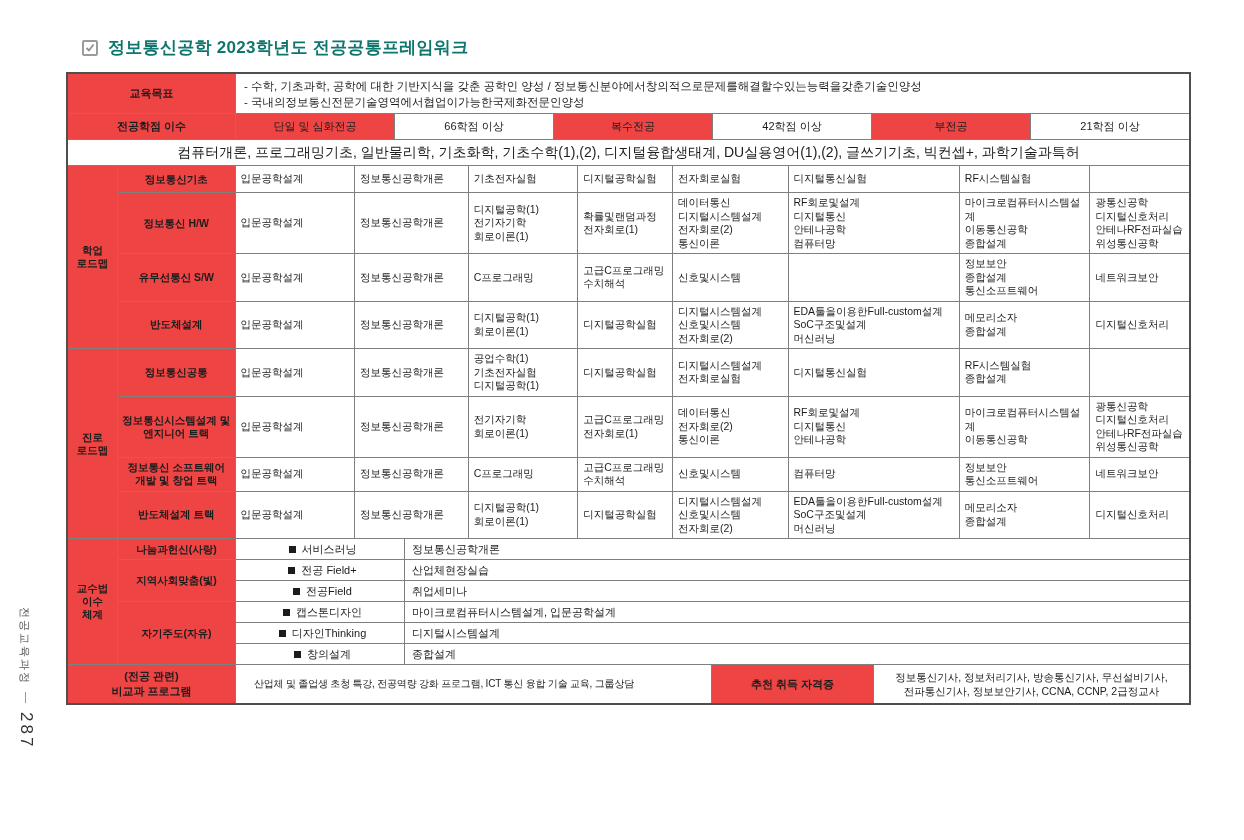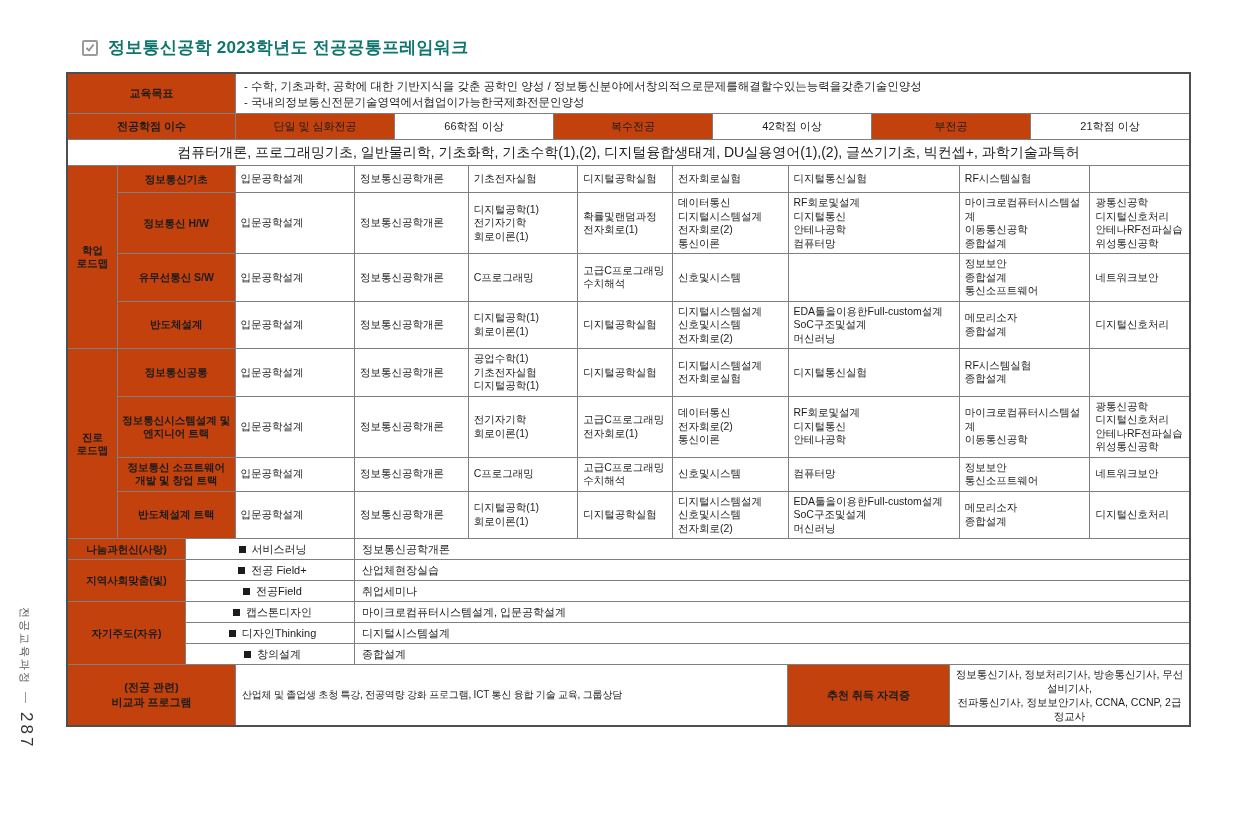--- a/index.html
+++ b/index.html
@@ -26,21 +26,21 @@
     border:2px solid #4f4f4f;background:#fff;font-size:11px;box-sizing:border-box;
   }
   .r{display:flex;align-items:stretch}
   .c{
     border-right:1px solid #7f7f7f;border-bottom:1px solid #7f7f7f;
     box-sizing:border-box;display:flex;flex-direction:column;justify-content:center;
     padding:2px 4px;min-width:0;
   }
   .noR{border-right:none}
   .noB{border-bottom:none}
-  .gray{background:#c2410c}
+  .gray{background:#ef4444}
   .cen{align-items:center;text-align:center}
   .bold{font-weight:bold}
   .flex1{flex:1}
   .stack{display:flex;flex-direction:column;flex:1;min-width:0}
   
   .w-lbl{width:168px}
   .gubun{width:50px;font-size:10.5px;line-height:13px}
   .field{width:118px;font-size:10.5px;line-height:13px;padding:2px 3px}
   .s1{width:120px}.s2{width:114px}.s3{width:110px}.s4{width:95px}
   .s5{width:116px}.s6{width:172px}.s7{width:131px}.s8{width:99px;border-right:none}
@@ -49,21 +49,21 @@
   .h-sm{min-height:26px}
   .hrow .c{min-height:25px;justify-content:center}
   .goals{padding:3px 8px;line-height:16px;font-size:11.5px;justify-content:center}
   .liberal{font-size:14px}
   .course{font-size:10.5px;line-height:13.5px;padding:3px 5px}
   .vrow .c{min-height:27px}
   .titem{min-height:21px}
   .bullet-cell{width:169px;flex-direction:row;align-items:center;gap:6px;padding-left:9px}
   .sq{width:7px;height:7px;background:#1c1c1c;display:inline-block;flex:none}
   .tcourse{flex:1;padding-left:7px}
-  .progs{width:552px;font-size:10px;padding:2px 6px;letter-spacing:-.2px}
+  .progs{width:476px;font-size:10px;padding:2px 18px;letter-spacing:-.2px}
   .certlbl{width:162px}
   .certs{flex:1;font-size:10.5px;line-height:14px}
   .botrow .c{min-height:38px}
 </style>
 </head>
 <body>
 
 <div class="side">
   <span>전공교육과정</span><span class="sep-line"></span><span class="num">287</span>
 </div>
@@ -370,20 +370,25 @@
             </div>
             <div class="c course s8">
               <div>디지털신호처리</div>
             </div>
           </div>
         </div>
       </div>
     </div>
 
   <div id="teaching" class="r">
+      <div class="c gray cen bold gubun">
+        <div>교수법</div>
+        <div>이수</div>
+        <div>체계</div>
+      </div>
       <div class="stack">
         <div class="r flex1">
           <div class="c gray cen bold field">나눔과헌신(사랑)</div>
           <div class="stack">
             <div class="r flex1">
               <div class="c bullet-cell titem">
                 <div class="sq"></div>
                 <div>서비스러닝</div>
               </div>
               <div class="c tcourse titem noR">정보통신공학개론</div>

